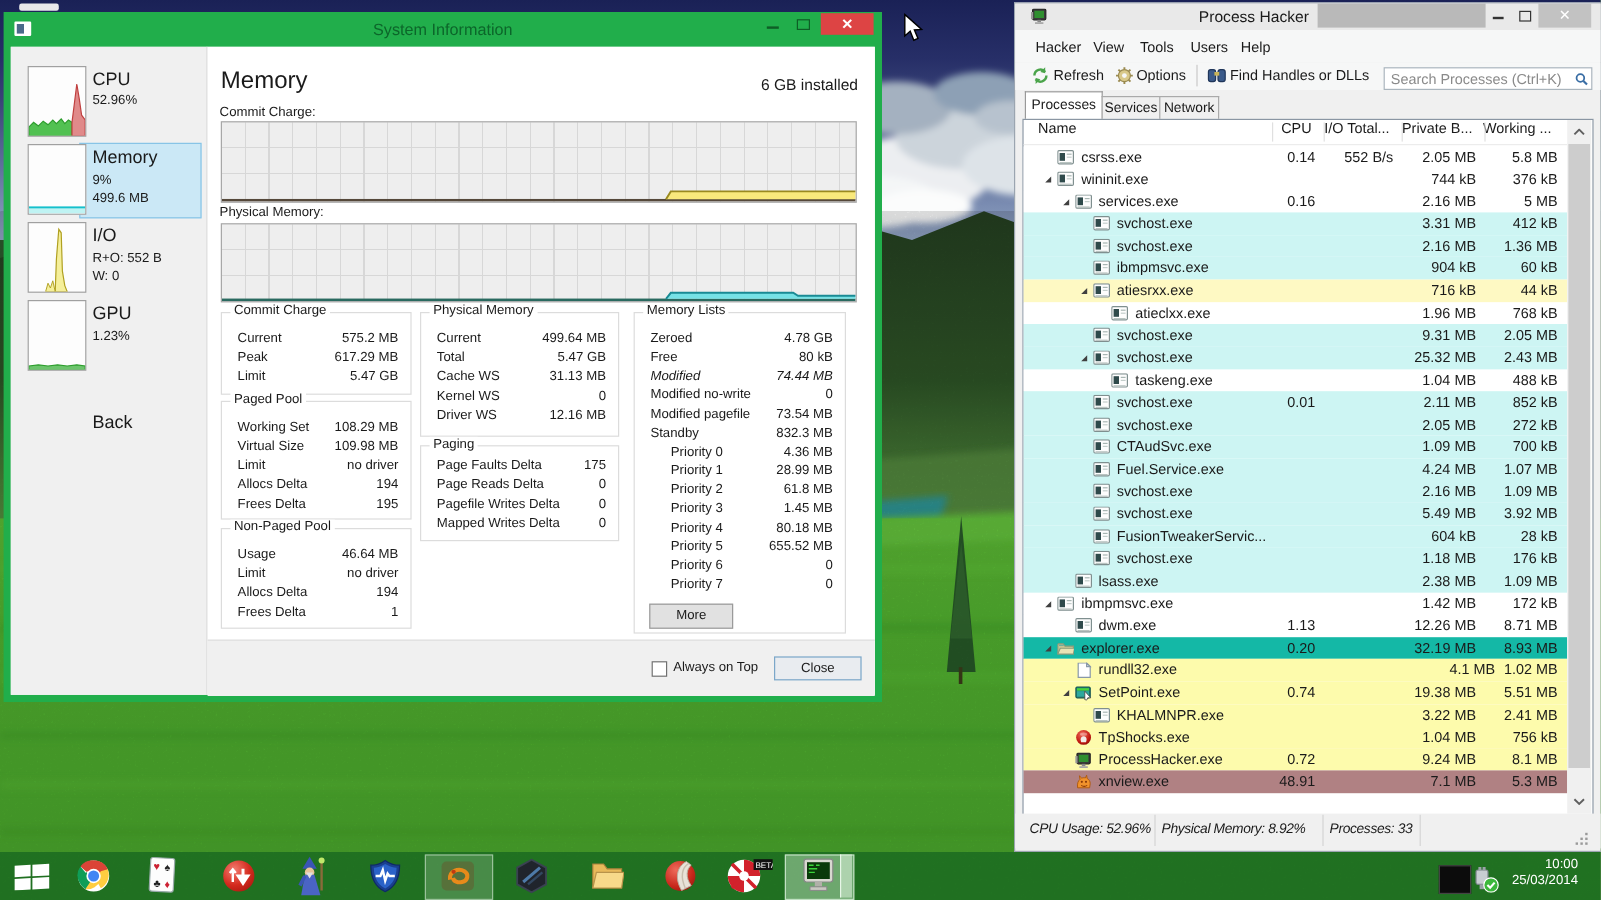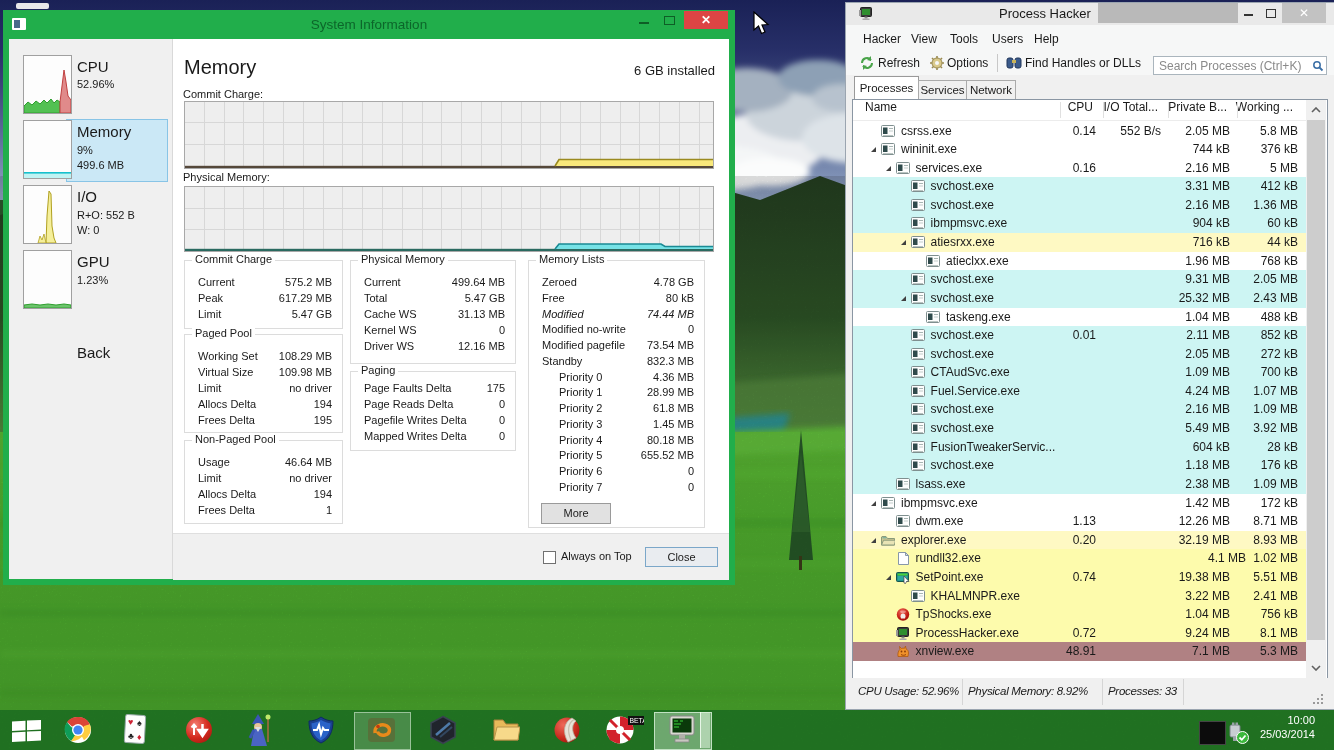--- a/index.html
+++ b/index.html
@@ -664,21 +664,21 @@
     </div>
     <div class="row" style="top:412px;height:19px;background:#ffffff">
       <svg class="ricon" style="left:42.5px" width="14" height="13">
             <use href="#i-exe"></use>
           </svg>
       <div class="nm" style="left:62.5px">dwm.exe</div>
       <div class="cell" style="left:153px;width:90px">1.13</div>
       <div class="cell" style="left:287px;width:90px">12.26 MB</div>
       <div class="cell" style="left:355px;width:90px">8.71 MB</div>
     </div>
-    <div class="row" style="top:431px;height:18px;background:#fef9c3">
+    <div class="row" style="top:431px;height:18px;background:#14b8a6">
       <div class="arrow" style="left:18px"></div>
       <svg class="ricon" style="left:28px" width="14" height="13">
             <use href="#i-folder"></use>
           </svg>
       <div class="nm" style="left:48px">explorer.exe</div>
       <div class="cell" style="left:153px;width:90px">0.20</div>
       <div class="cell" style="left:287px;width:90px">32.19 MB</div>
       <div class="cell" style="left:355px;width:90px">8.93 MB</div>
     </div>
     <div class="row" style="top:449px;height:19px;background:#fdfbac">

